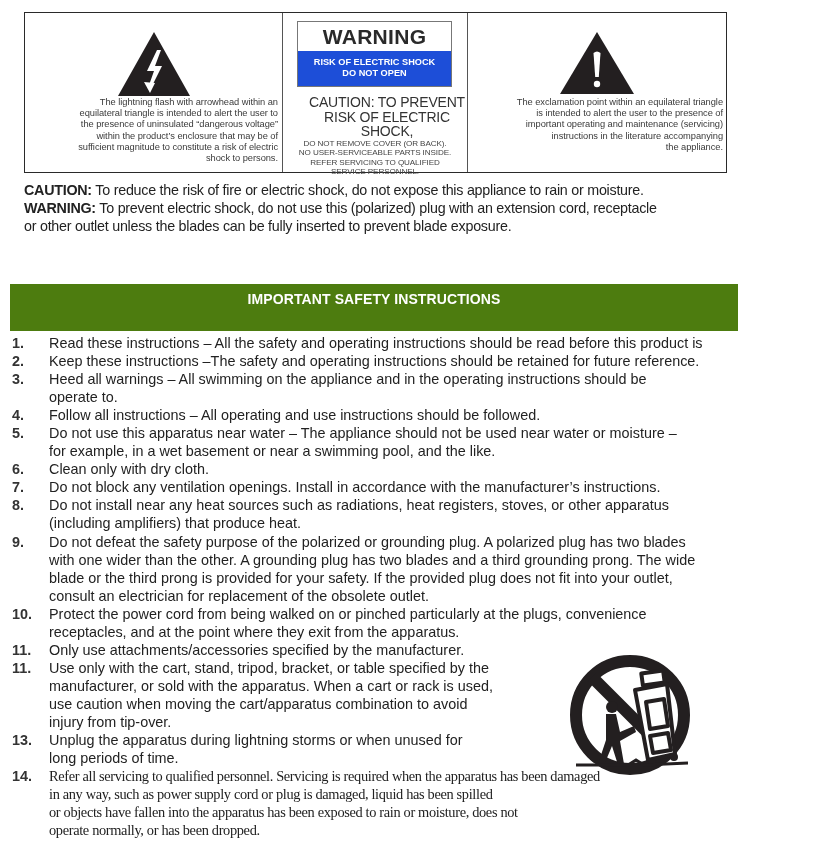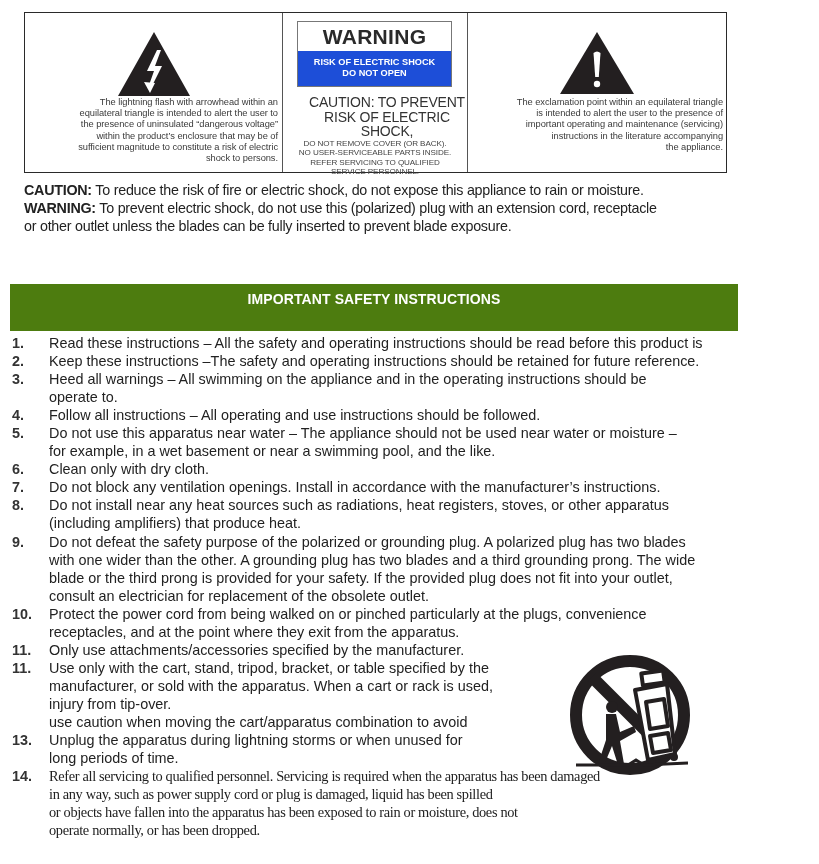--- a/index.html
+++ b/index.html
@@ -212,22 +212,22 @@
     <span class="num">11.</span>
     <div class="lines">
         <span>Only use attachments/accessories specified by the manufacturer.</span>
       </div>
   </div>
   <div class="item">
     <span class="num">11.</span>
     <div class="lines">
         <span>Use only with the cart, stand, tripod, bracket, or table specified by the</span>
         <span>manufacturer, or sold with the apparatus. When a cart or rack is used,</span>
+        <span>use caution when moving the cart/apparatus combination to avoid</span>
         <span>injury from tip-over.</span>
-        <span>use caution when moving the cart/apparatus combination to avoid</span>
       </div>
   </div>
   <div class="item">
     <span class="num">13.</span>
     <div class="lines">
         <span>Unplug the apparatus during lightning storms or when unused for</span>
         <span>long periods of time.</span>
       </div>
   </div>
   <div class="item narrow">

